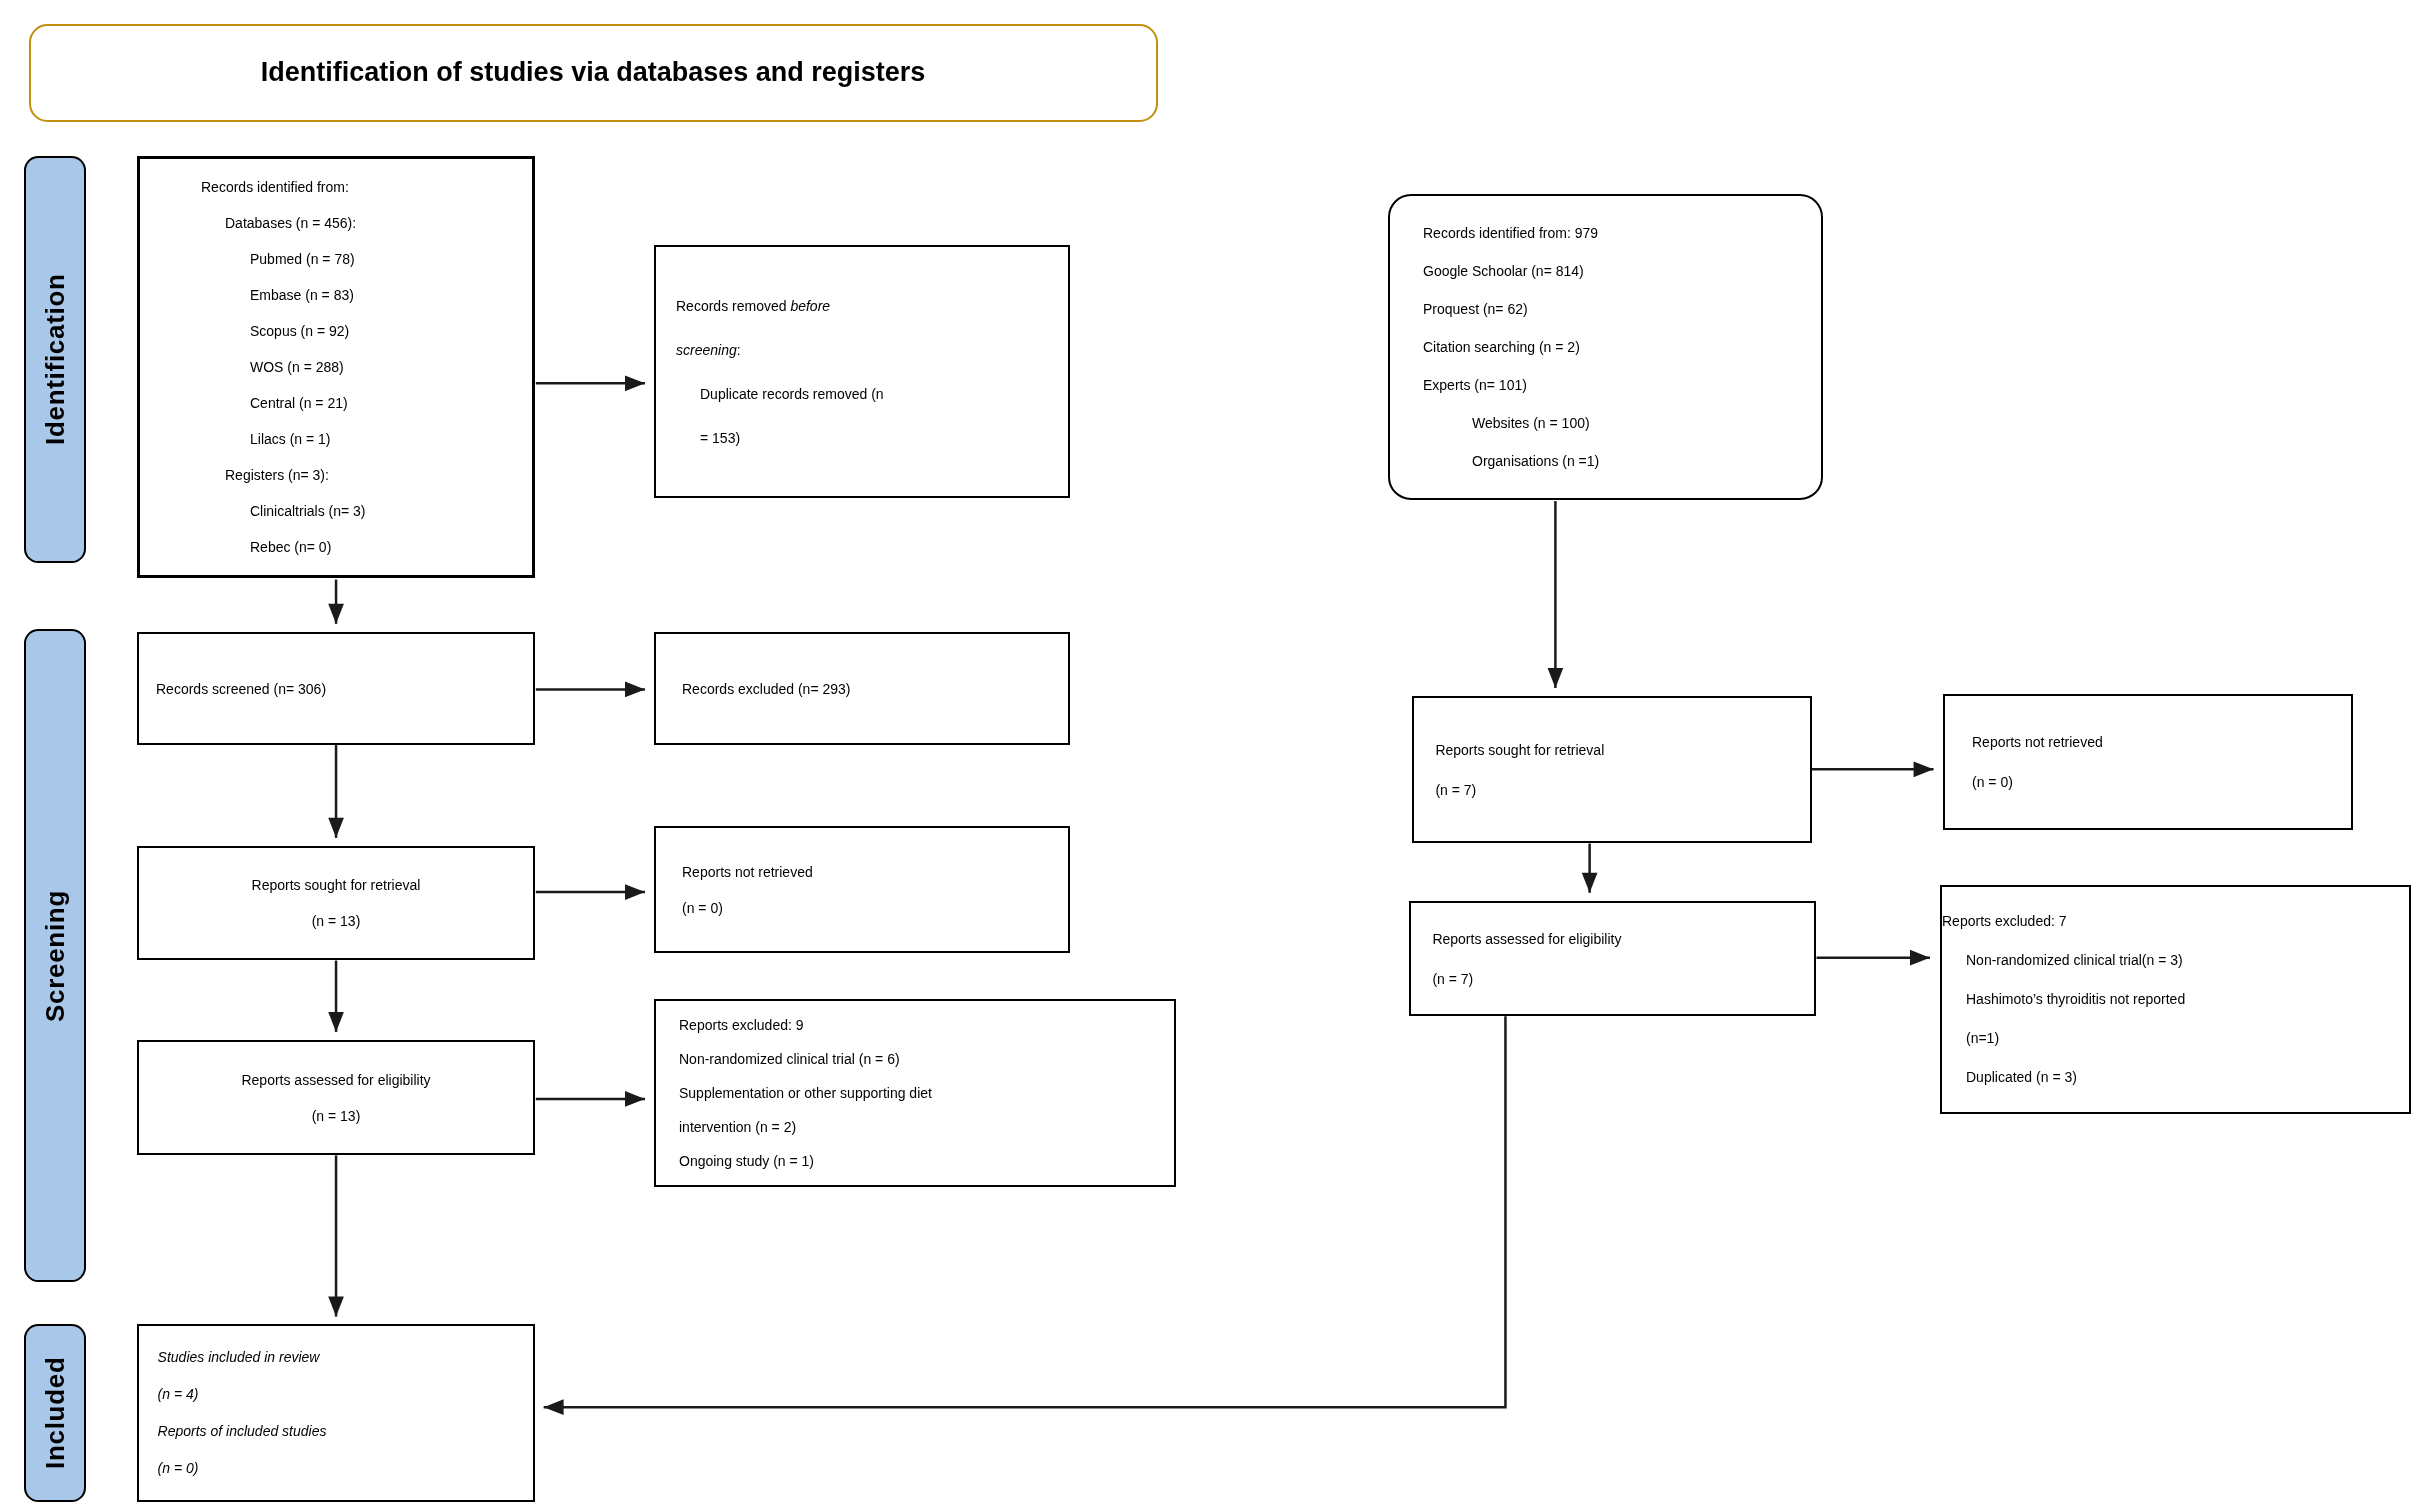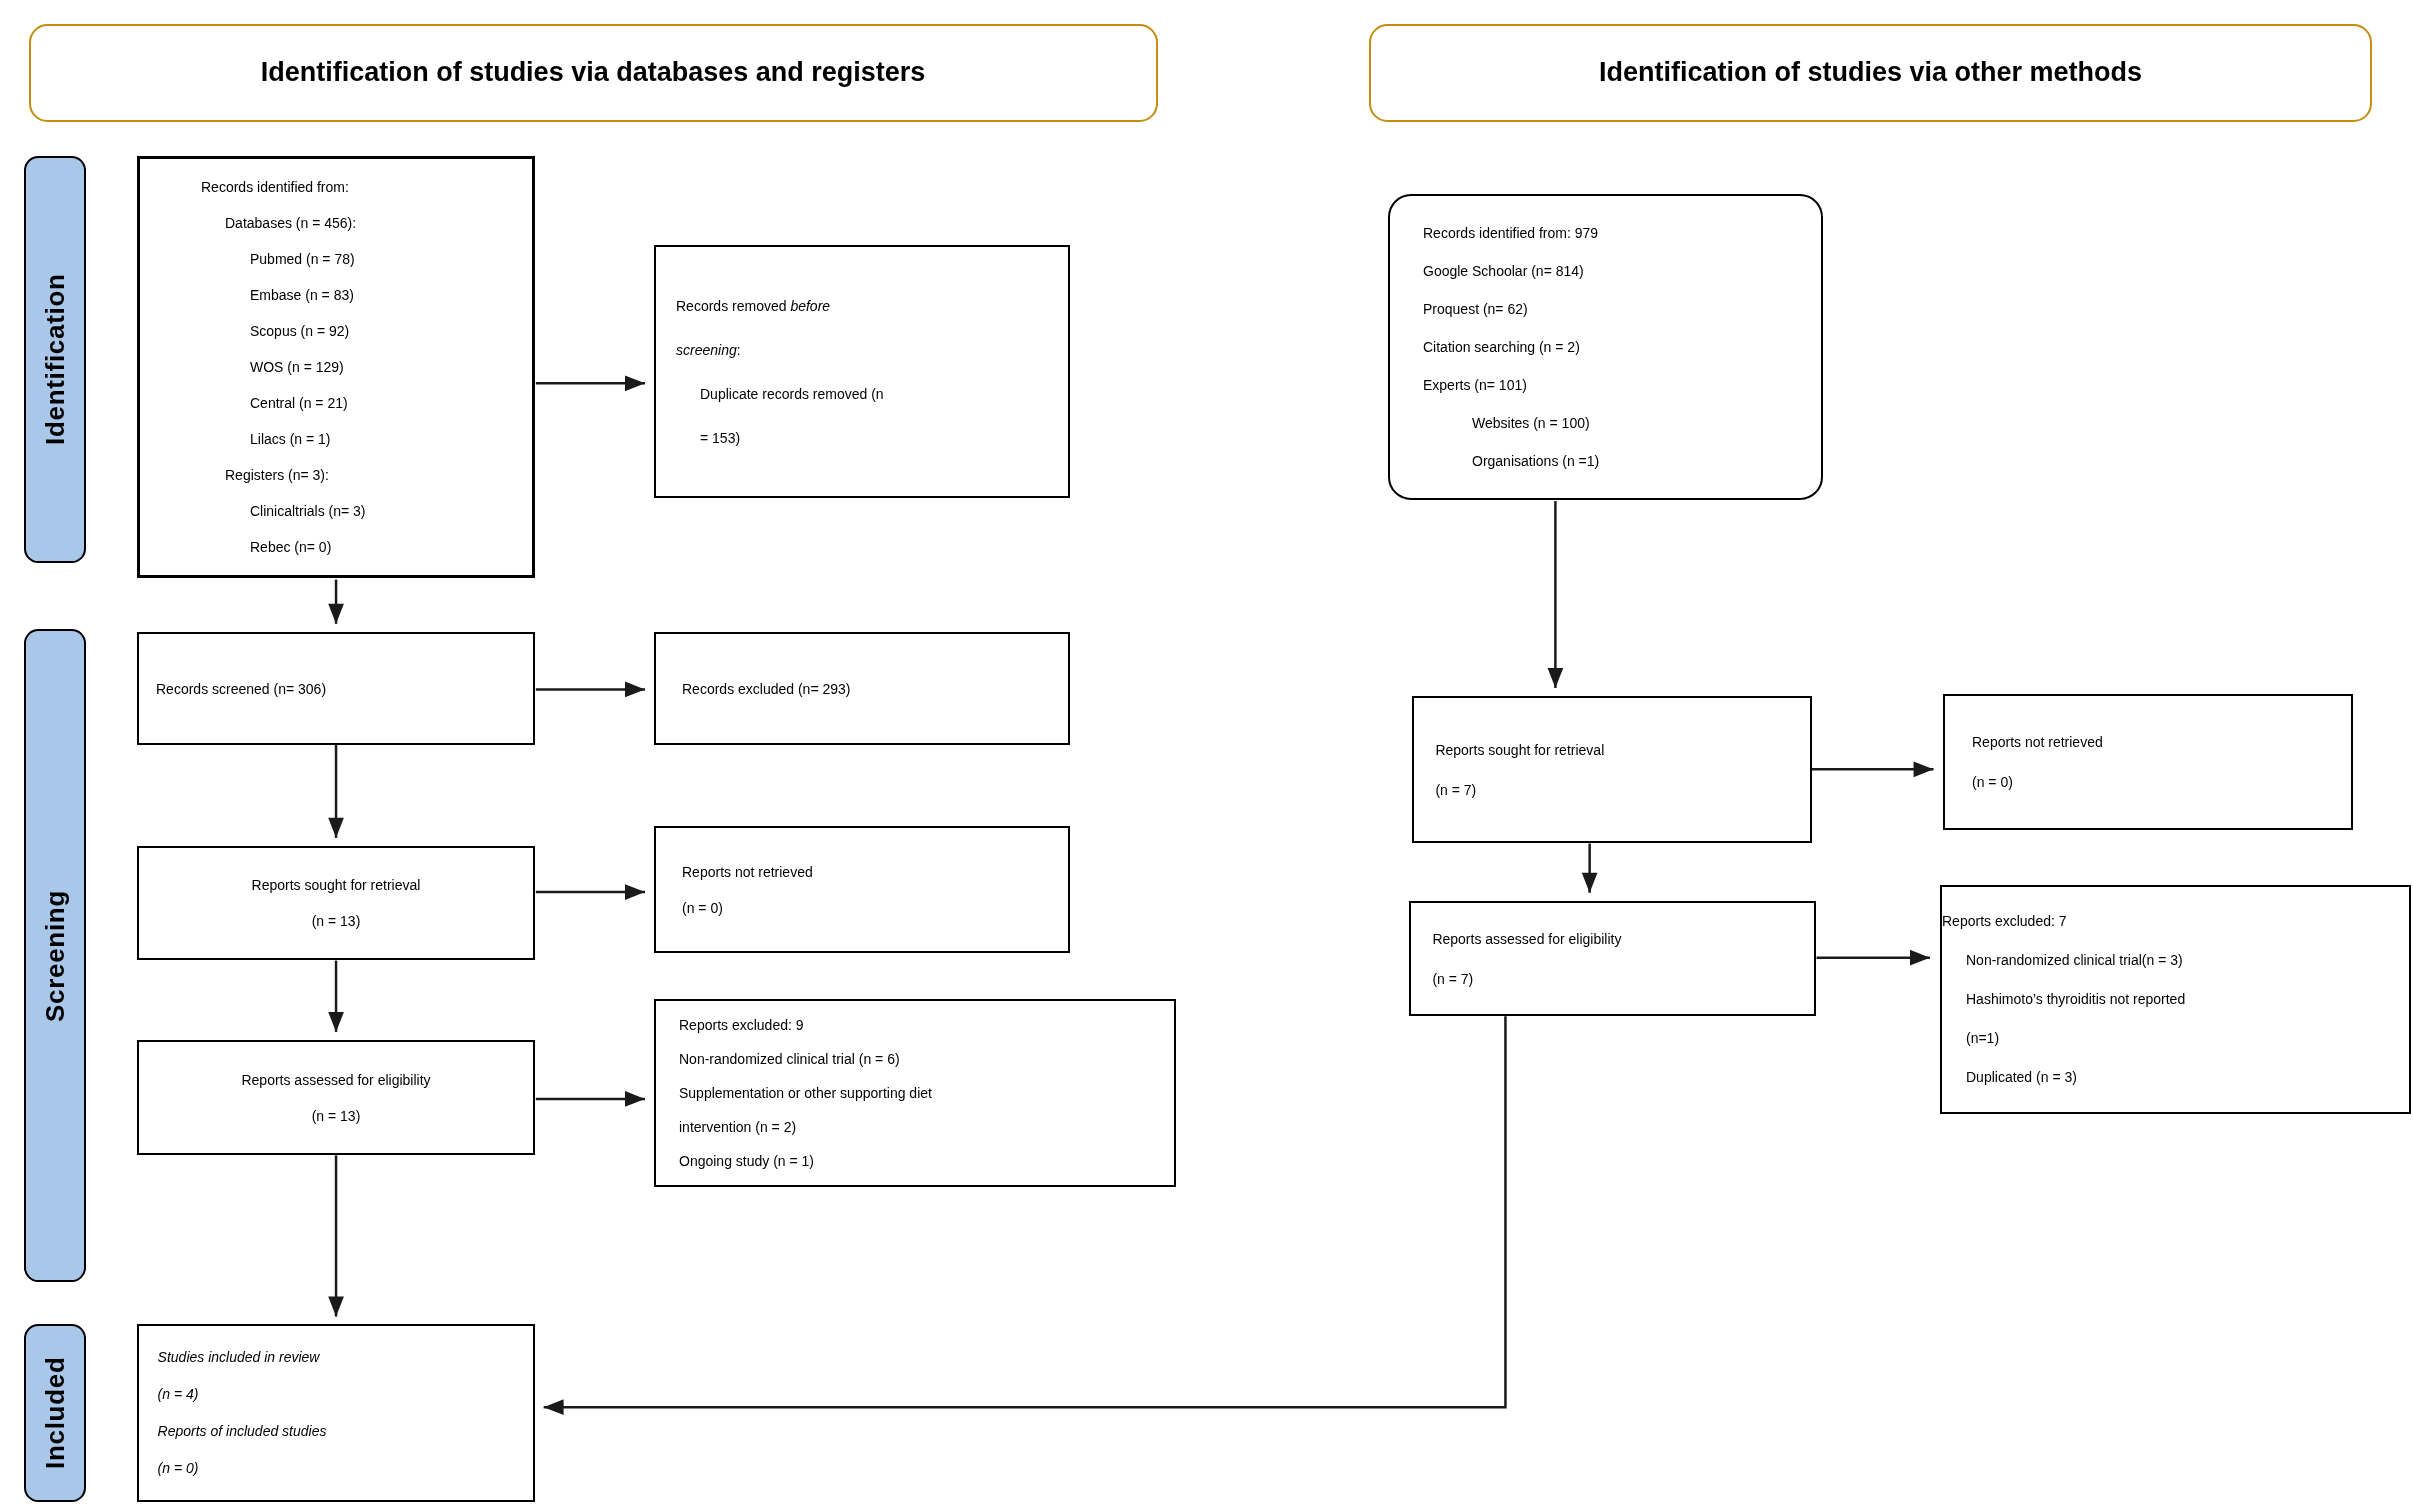--- a/index.html
+++ b/index.html
@@ -87,41 +87,38 @@
       <path d="M2539,1078 L2710,1078" marker-end="url(#arr)"></path>
       <path d="M2228,1182 L2228,1251" marker-end="url(#arr)"></path>
       <path d="M2546,1342 L2705,1342" marker-end="url(#arr)"></path>
       <path d="M2110,1424 L2110,1972 L762,1972" marker-end="url(#arr)"></path>
     </g>
   </svg>
 
   <div class="hdr" id="hdr-left" style="left:28.5px;top:23.5px;width:1129px;height:98px;justify-content:center;">
     <span>Identification of studies via databases and registers</span>
   </div>
-  <div class="hdr" id="hdr-right" style="left:1369px;top:23.5px;width:1003px;height:98px;">
-    <span>Identification of studies via other methods</span>
-  </div>
 
   <div class="sidebar" style="left:23.5px;top:156px;width:62px;height:407px;">
     <span>Identification</span>
   </div>
   <div class="sidebar" style="left:23.5px;top:629px;width:62px;height:653px;">
     <span>Screening</span>
   </div>
   <div class="sidebar" style="left:23.5px;top:1324px;width:62px;height:178px;">
     <span>Included</span>
   </div>
 
   <div class="box" id="box-records-db" style="left:137px;top:156px;width:398px;height:422px;">
       <div class="ln"><span>Records identified from:</span></div>
       <div class="ln ind1"><span>Databases (n = 456):</span></div>
       <div class="ln ind2"><span>Pubmed (n = 78)</span></div>
       <div class="ln ind2"><span>Embase (n = 83)</span></div>
       <div class="ln ind2"><span>Scopus (n = 92)</span></div>
-      <div class="ln ind2"><span>WOS (n = 129)</span></div>
+      <div class="ln ind2"><span>WOS (n = 288)</span></div>
       <div class="ln ind2"><span>Central (n = 21)</span></div>
       <div class="ln ind2"><span>Lilacs (n = 1)</span></div>
       <div class="ln ind1"><span>Registers (n= 3):</span></div>
       <div class="ln ind2"><span>Clinicaltrials (n= 3)</span></div>
       <div class="ln ind2"><span>Rebec (n= 0)</span></div>
     </div>
 
   <div class="box" id="box-removed" style="left:654px;top:245px;width:416px;height:253px;gap:8px;">
       <div class="ln"><span>Records removed </span><i>before</i></div>
       <div class="ln"><i>screening</i><span>:</span></div>

